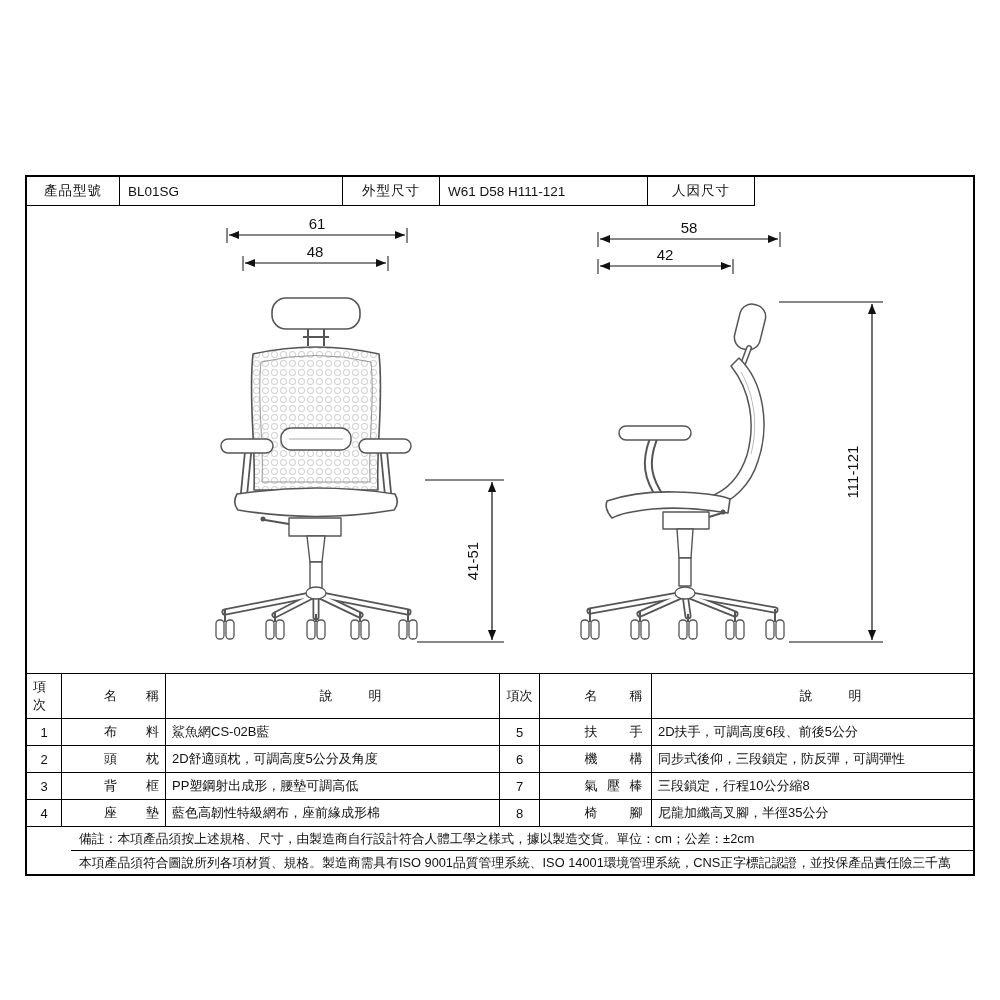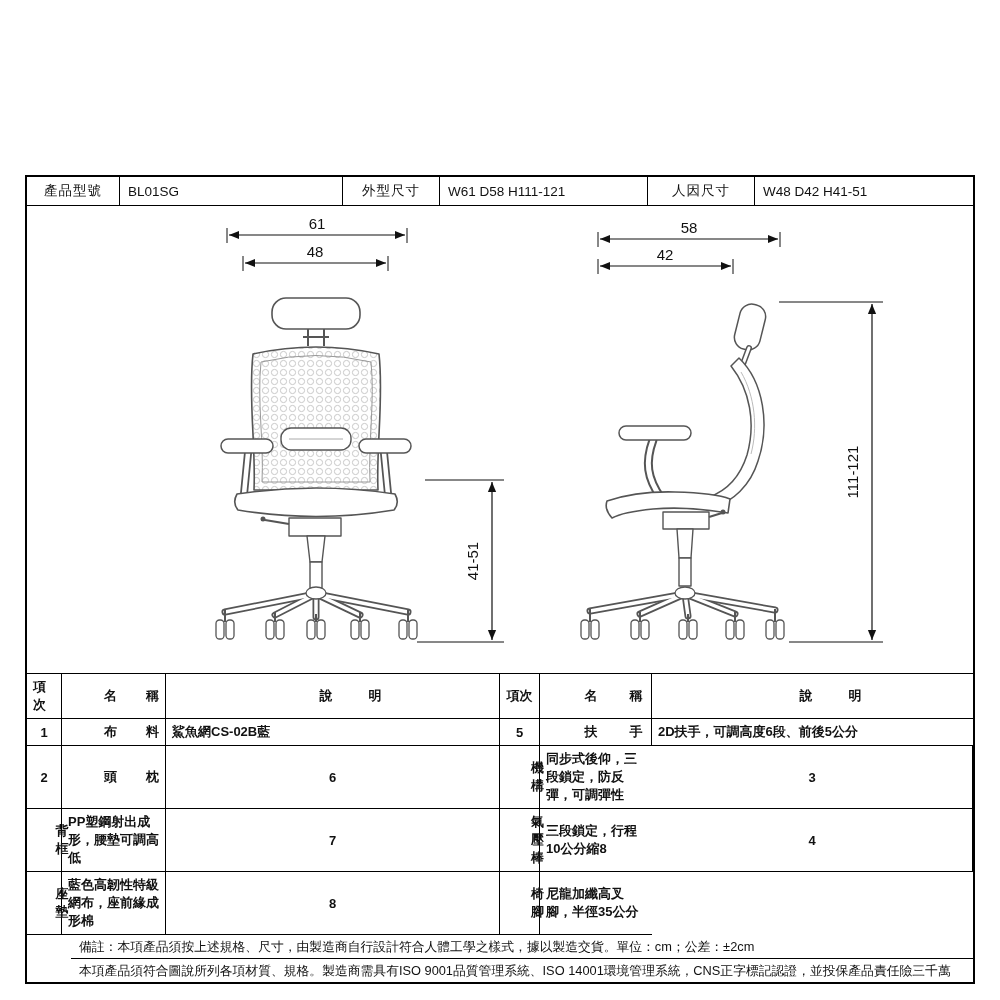--- a/index.html
+++ b/index.html
@@ -15,21 +15,21 @@
   .hcell.noR{border-right:none;}
 
   
   .drawing-area{height:467px;border-bottom:1.5px solid #000;position:relative;background:#fff;}
   .drawing-area svg{display:block;width:100%;height:100%;}
   svg text{font-family:"Liberation Sans",sans-serif;font-size:15px;fill:#111;}
   .dim{stroke:#111;stroke-width:1.2;}
   .ext{stroke:#111;stroke-width:1;}
 
   
-  .parts{display:grid;grid-template-columns:35px 104px 334px 40px 112px 1fr;font-size:13px;font-weight:bold;}
+  .parts{display:grid;grid-template-columns:35px 104px 334px 40px 112px 1fr;font-size:13px;}
   .pcell{border-right:1.5px solid #000;border-bottom:1.5px solid #000;
          padding:4px 6px;display:flex;align-items:center;min-height:17px;}
   .pcell.center{justify-content:center;}
   .pcell.noR{border-right:none;}
   .jspan{display:inline-block;width:58px;text-align:justify;text-align-last:justify;margin-left:36px;}
   .jspan.wide{width:62px;}
 
   
   .note{padding:4px 8px;font-size:12.8px;line-height:15px;margin-left:44px;}
   .note.rule{border-bottom:1.5px solid #000;}
@@ -39,21 +39,20 @@
 
 <div class="sheet">
   <div class="doc">
 
     <div class="header-row">
       <div class="hcell lab">產品型號</div>
       <div class="hcell">BL01SG</div>
       <div class="hcell lab">外型尺寸</div>
       <div class="hcell">W61 D58 H111-121</div>
       <div class="hcell lab">人因尺寸</div>
-      <div class="hcell noR">W48 D42 H41-51</div>
     </div>
 
     <div class="drawing-area">
       <svg viewBox="0 0 946 467">
         <defs>
           <marker id="aS" markerWidth="10" markerHeight="10" refX="1.5" refY="5" orient="auto">
             <path d="M10 1.5 L1.5 5 L10 8.5 Z" fill="#111"></path>
           </marker>
           <marker id="aE" markerWidth="10" markerHeight="10" refX="8.5" refY="5" orient="auto">
             <path d="M0 1.5 L8.5 5 L0 8.5 Z" fill="#111"></path>
@@ -241,20 +240,21 @@
       <div class="pcell center">5</div>
       <div class="pcell center">
           <span class="jspan">扶手</span>
         </div>
       <div class="pcell noR">2D扶手，可調高度6段、前後5公分</div>
 
       <div class="pcell center">2</div>
       <div class="pcell center">
           <span class="jspan">頭枕</span>
         </div>
+      <div class="pcell">2D舒適頭枕，可調高度5公分及角度</div>
       <div class="pcell center">6</div>
       <div class="pcell center">
           <span class="jspan">機構</span>
         </div>
       <div class="pcell noR">同步式後仰，三段鎖定，防反彈，可調彈性</div>
 
       <div class="pcell center">3</div>
       <div class="pcell center">
           <span class="jspan">背框</span>
         </div>

